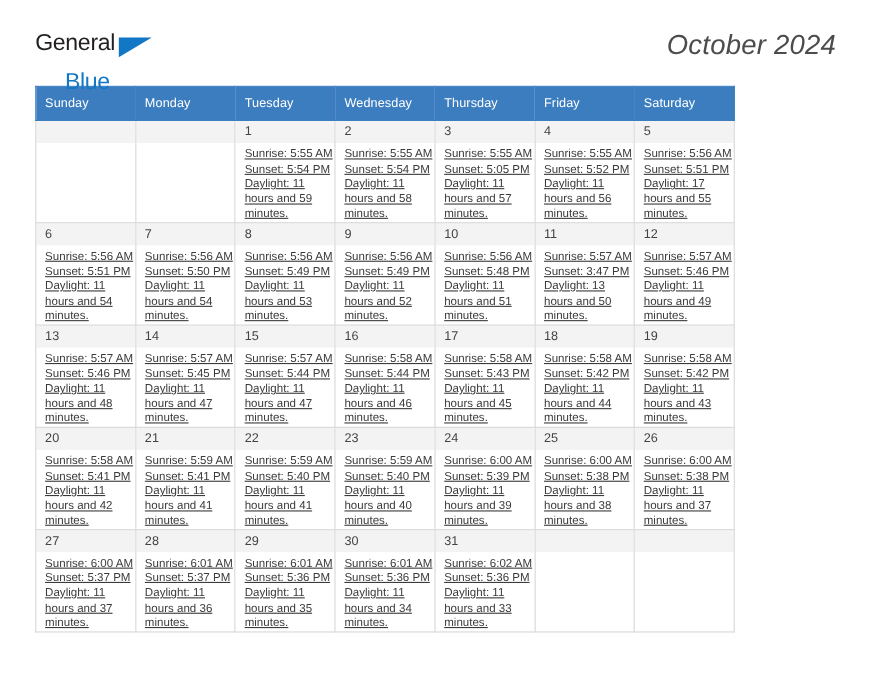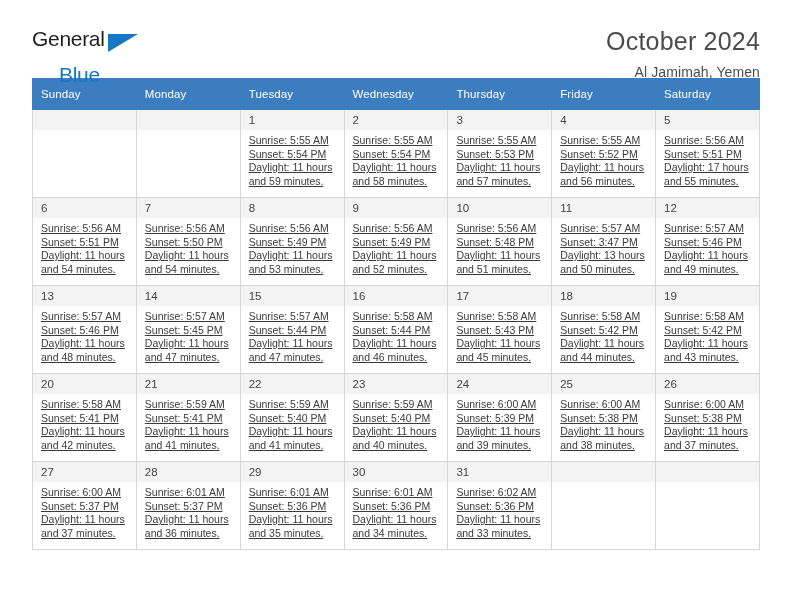--- a/index.html
+++ b/index.html
@@ -58,41 +58,42 @@
   .logo-tri {
     position: absolute;
     left: 76px;
     top: 8px;
     width: 0;
     height: 0;
     border-left: 30px solid #1277c4;
     border-bottom: 18px solid transparent;
   }
   .title-wrap {
-    text-align: right;
+    text-align: center;
     padding-top: 0px;
+    font-style: italic;
   }
   .cal-title {
     font-size: 25px;
     color: #4c4c4c;
     font-weight: normal;
     line-height: 30px;
     letter-spacing: 0.2px;
   }
   .cal-subtitle {
     font-size: 14px;
     color: #4c4c4c;
     line-height: 20px;
     margin-top: 6px;
     letter-spacing: 0.1px;
   }
 
   
   .calendar {
-    width: 728px;
+    width: 636px;
     border-collapse: collapse;
     table-layout: fixed;
     margin-top: 4px;
     border-radius: 22px;
   }
   .calendar th {
     background: #3c7dc0;
     color: #ffffff;
     font-weight: normal;
     font-size: 11.5px;
@@ -149,21 +150,20 @@
   <div class="header">
 
     <div class="logo">
       <span class="logo-general">General</span>
       <span class="logo-tri"></span>
       <span class="logo-blue">Blue</span>
     </div>
 
     <div class="title-wrap">
       <div class="cal-title">October 2024</div>
-      <div class="cal-subtitle">Al Jamimah, Yemen</div>
     </div>
 
   </div>
 
   <table class="calendar">
     <thead>
       <tr>
         <th>Sunday</th>
         <th>Monday</th>
         <th>Tuesday</th>
@@ -203,21 +203,21 @@
                 <div>Sunset: 5:54 PM</div>
                 <div class="daylight">Daylight: 11 hours and 58 minutes.</div>
               </div>
             </div>
           </td>
           <td>
             <div class="cell-inner">
               <div class="daynum">3</div>
               <div class="info">
                 <div>Sunrise: 5:55 AM</div>
-                <div>Sunset: 5:53 PM</div>
+                <div>Sunset: 5:05 PM</div>
                 <div class="daylight">Daylight: 11 hours and 57 minutes.</div>
               </div>
             </div>
           </td>
           <td>
             <div class="cell-inner">
               <div class="daynum">4</div>
               <div class="info">
                 <div>Sunrise: 5:55 AM</div>
                 <div>Sunset: 5:52 PM</div>

